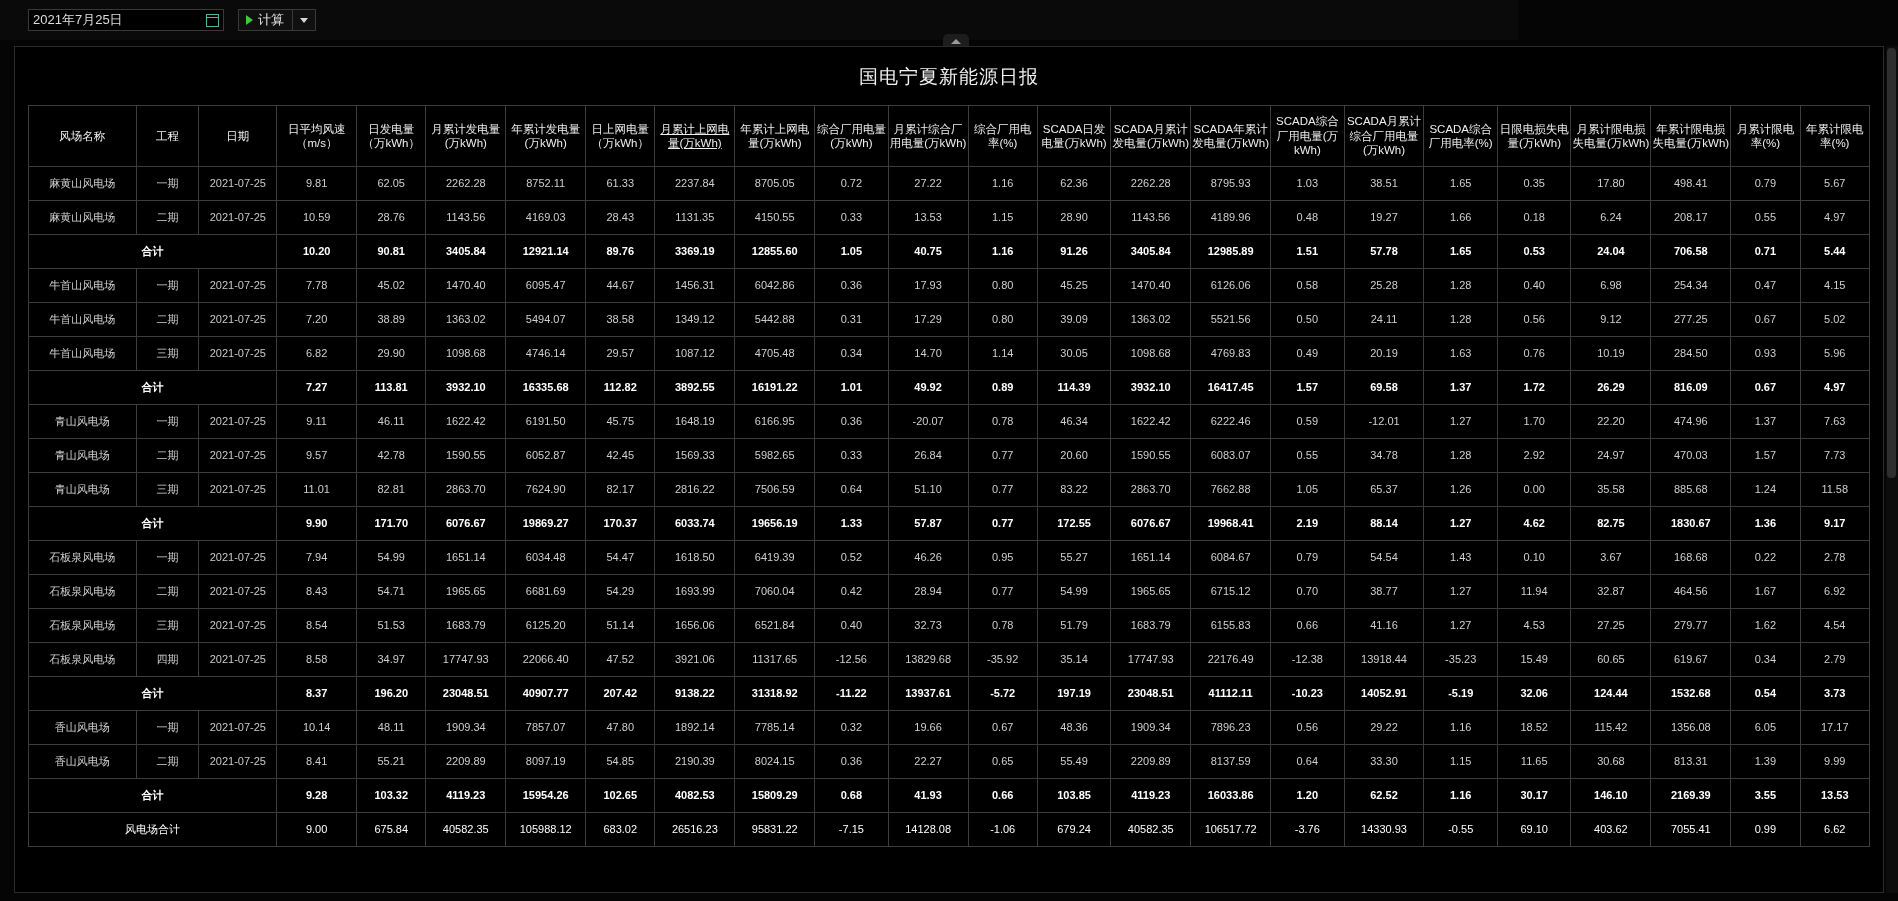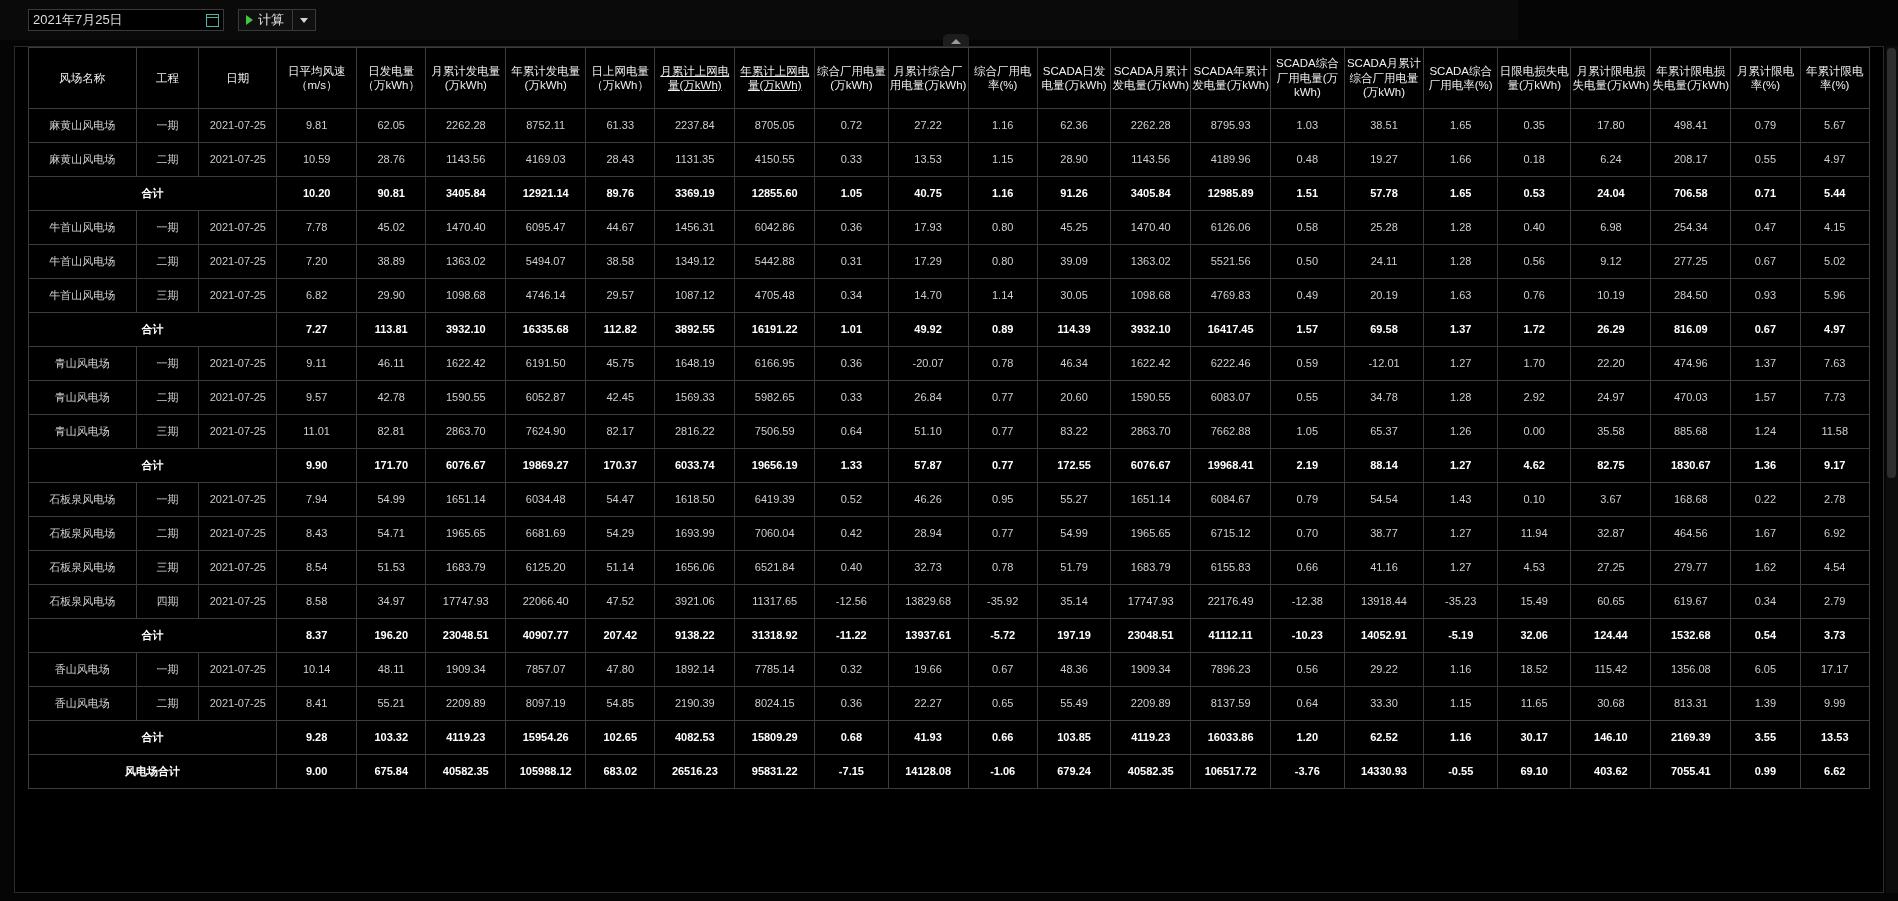--- a/index.html
+++ b/index.html
@@ -159,21 +159,21 @@
   }
   td.date {
     font-size: 10.5px;
     color: #c8c8c8;
   }
   tr.total td {
     font-weight: bold;
     color: #ffffff;
   }
   tr.grandtotal td {
-    font-weight: bold;
+    font-weight: normal;
     color: #ffffff;
   }
   td.span-name {
     font-weight: bold;
   }
   
   .scroll-track {
     position: absolute;
     top: 46px;
     right: 0;
@@ -205,33 +205,34 @@
       <span class="play"></span>
       <span class="calc-label">计算</span>
       <span class="divider"></span>
       <span class="caret"></span>
     </div>
   </div>
 
   <div class="collapse-handle"></div>
 
   <div class="report">
+    <div class="report-title">国电宁夏新能源日报</div>
     <table class="grid">
       <thead>
         <tr id="hdr-row">
             <th style="width: 98px;">风场名称</th>
             <th style="width: 56px;">工程</th>
             <th style="width: 70px;">日期</th>
             <th style="width: 72px;">日平均风速（m/s）</th>
             <th style="width: 62px;">日发电量（万kWh）</th>
             <th style="width: 72px;">月累计发电量(万kWh)</th>
             <th style="width: 72px;">年累计发电量(万kWh)</th>
             <th style="width: 62px;">日上网电量（万kWh）</th>
             <th style="width: 72px; text-decoration: underline;">月累计上网电量(万kWh)</th>
-            <th style="width: 72px; text-decoration: underline;">年累计上网电量(万kWh)</th>
+            <th style="width: 72px;">年累计上网电量(万kWh)</th>
             <th style="width: 66px;">综合厂用电量(万kWh)</th>
             <th style="width: 72px;">月累计综合厂用电量(万kWh)</th>
             <th style="width: 62px;">综合厂用电率(%)</th>
             <th style="width: 66px;">SCADA日发电量(万kWh)</th>
             <th style="width: 72px;">SCADA月累计发电量(万kWh)</th>
             <th style="width: 72px;">SCADA年累计发电量(万kWh)</th>
             <th style="width: 66px;">SCADA综合厂用电量(万kWh)</th>
             <th style="width: 72px;">SCADA月累计综合厂用电量(万kWh)</th>
             <th style="width: 66px;">SCADA综合厂用电率(%)</th>
             <th style="width: 66px;">日限电损失电量(万kWh)</th>

